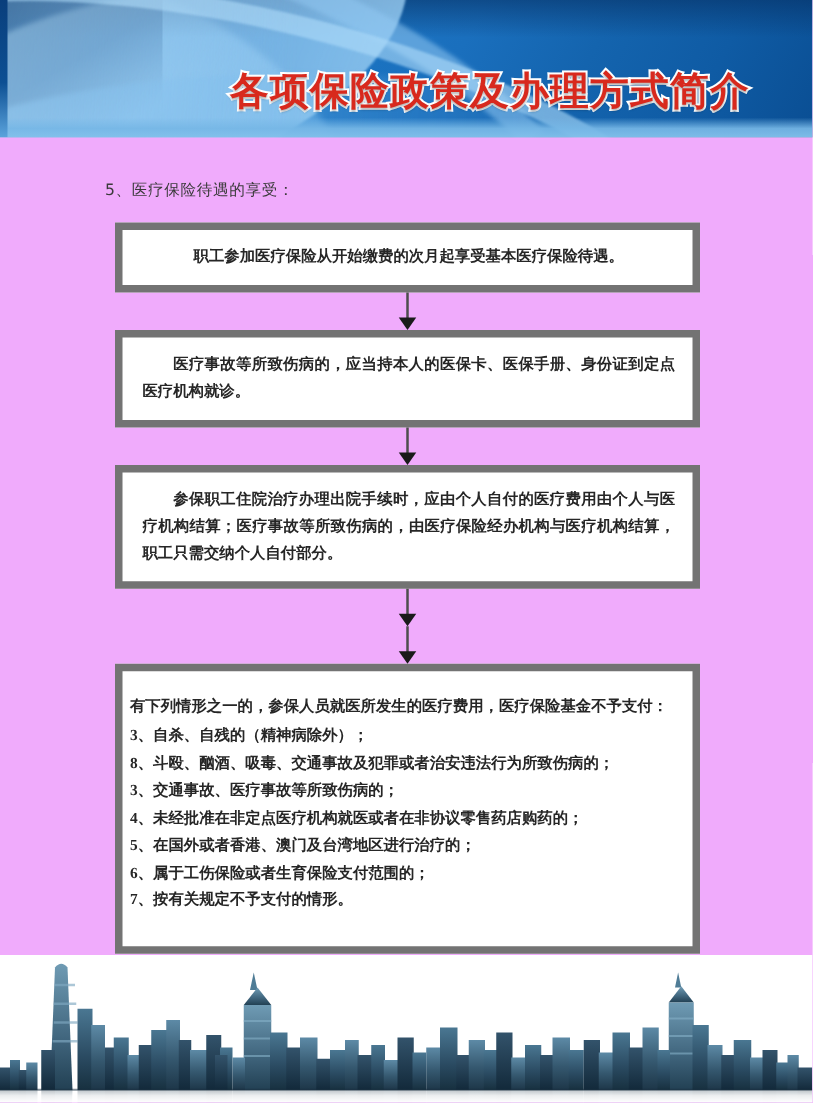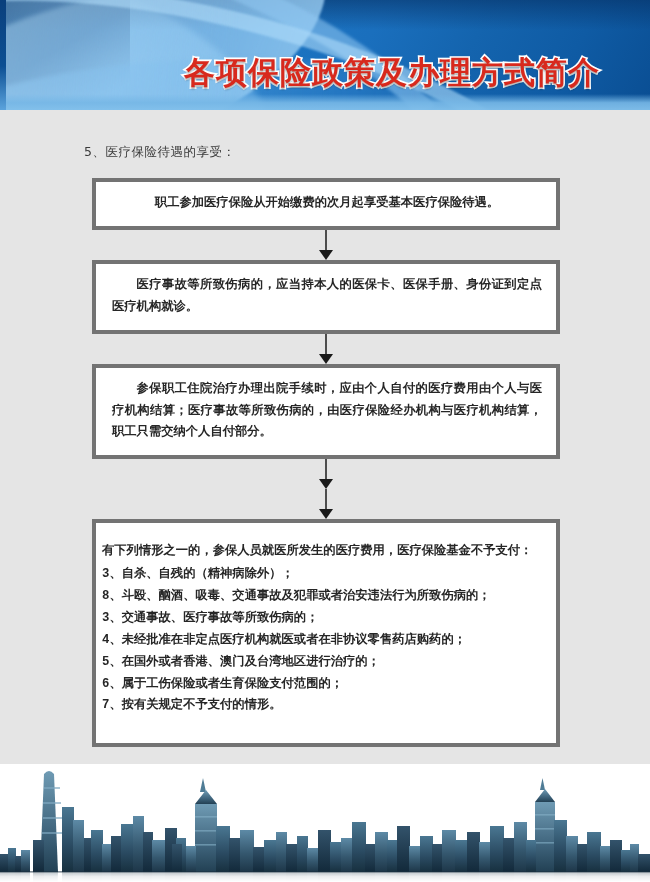--- a/index.html
+++ b/index.html
@@ -117,44 +117,44 @@
     text-shadow:
        0 2px 2px rgba(0,0,0,.30),
        1px 1px 0 rgba(255,255,255,.5);
   }
 
   
   .page {
     position:absolute;
     left:0; top:110px;
     width:650px; height:654px;
-    background:#e5e5e5;
+    background:#f0abfc;
   }
 
   .section-heading {
     position:absolute;
     left:84px; top:34px;
     font-size:12.5px;
     color:#3a3a3a;
     font-family:"DejaVu Sans","Liberation Sans",sans-serif;
     letter-spacing:.5px;
   }
 
   .flow {
     position:absolute;
     left:92px; top:68px;
     width:468px;
   }
 
   .box {
-    border:4px solid #737373;
+    border:6px solid #737373;
     background:#ffffff;
     box-shadow:0 0 0 0 transparent;
     padding:11px 14px 11px 16px;
-    font-family:Liberation Mono, monospace;
+    font-family:Liberation Serif, serif;
     font-size:12.3px;
     line-height:1.78;
     color:#262626;
     font-weight:bold;
     text-align:justify;
   }
   .box.indent p { text-indent:2em; }
   .box p { margin:0; }
 
   .box-1 { min-height:46px; display:flex; align-items:center; justify-content:center; }

